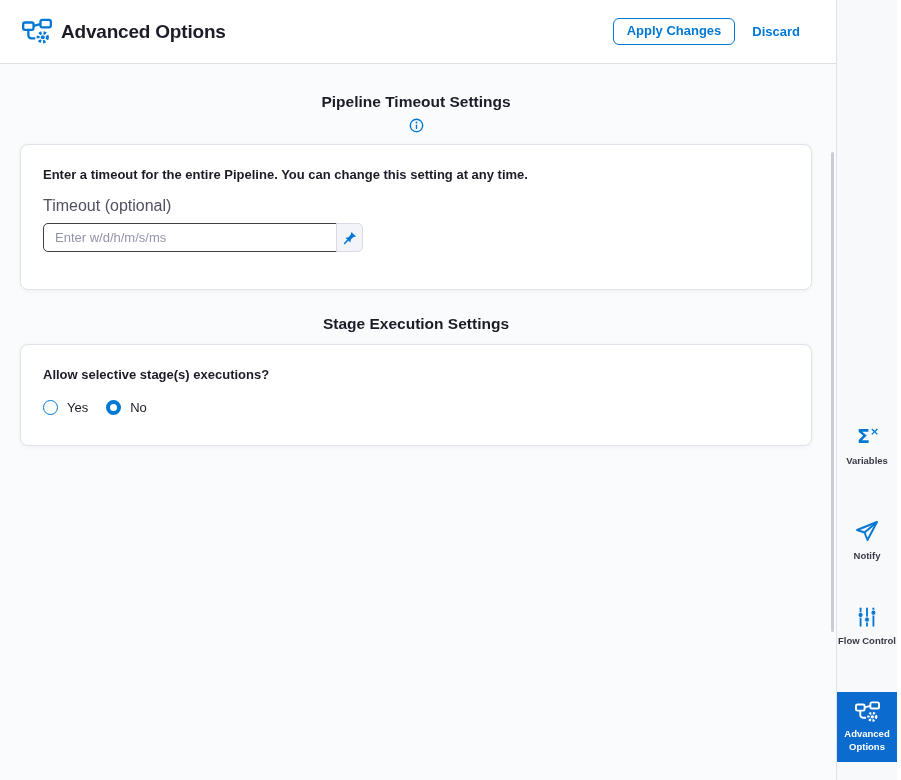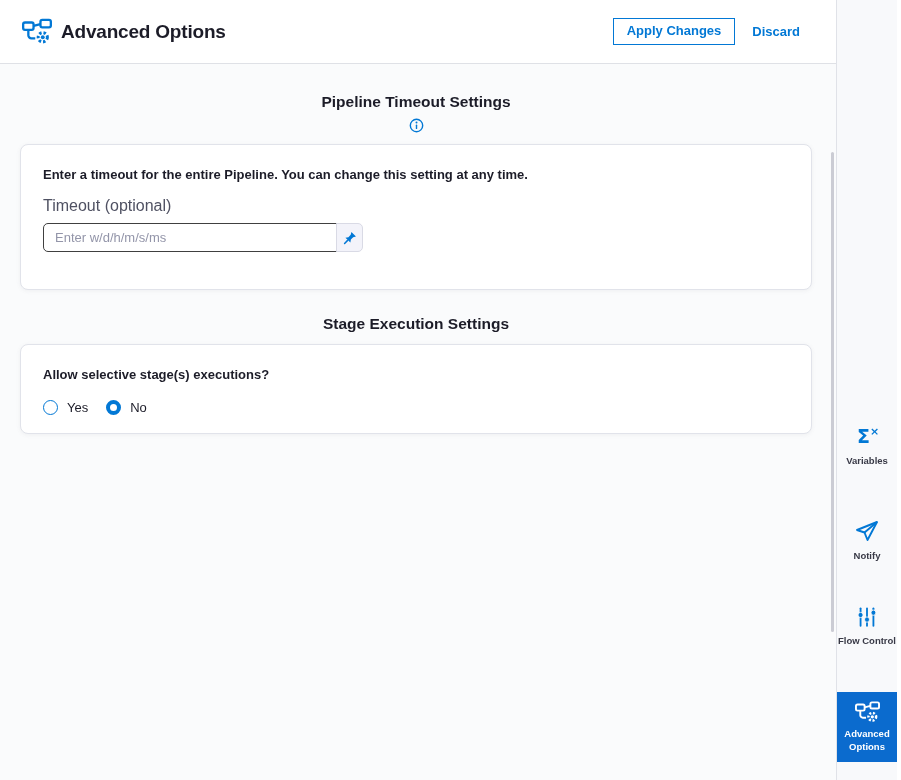--- a/index.html
+++ b/index.html
@@ -17,40 +17,40 @@
 
   .header {
     height:64px; background:#ffffff; border-bottom:1px solid #dfe1e6;
     display:flex; align-items:center; padding:0 36px 0 22px;
   }
   .title-group { display:flex; align-items:center; gap:9px; }
   .page-title { font-size:19px; font-weight:700; color:#1c1c28; letter-spacing:-0.2px; }
   .header-actions { margin-left:auto; display:flex; align-items:center; gap:17px; }
   .apply-btn {
     border:1.5px solid #0278d5; color:#0278d5; background:#ffffff;
-    border-radius:0; font-size:13px; font-weight:700; padding:5px 13px;
+    border-radius:6px; font-size:13px; font-weight:700; padding:5px 13px;
     font-family:"Liberation Sans", sans-serif; cursor:pointer; line-height:1.1;
   }
   .discard-link { color:#0278d5; font-size:13px; font-weight:700; text-decoration:none; cursor:pointer; }
 
   .content { position:absolute; top:64px; left:0; right:0; bottom:0; background:#fafbfc; }
 
   .section-heading {
     margin:29px 24px 11px 20px; font-size:15.5px; font-weight:700; color:#1c1c28;
     display:flex; align-items:center; gap:7px;flex-direction:column;
   }
   .section-heading.second { margin-top:25px; }
 
   .card {
     background:#ffffff; border:1px solid #e1e3ea; border-radius:8px;
     margin:0 24px 0 20px; padding:22px;
     box-shadow:0 1px 4px rgba(96,97,112,0.08);
   }
   .card.timeout-card { height:146px; }
-  .card.stage-card { height:90px; }
+  .card.stage-card { height:102px; }
 
   .card-desc { font-size:13px; font-weight:700; color:#1c1c28; }
   .field-label { font-size:16px; color:#4f5162; margin-top:15px; }
 
   .input-row { display:flex; margin-top:8px; width:320px; height:29px; }
   .timeout-input {
     flex:1; border:1px solid #404040; border-radius:5px 0 0 5px;
     padding:0 11px; font-size:13px; color:#1c1c28; background:#ffffff;
     font-family:"Liberation Sans", sans-serif; outline:none; min-width:0;
   }

